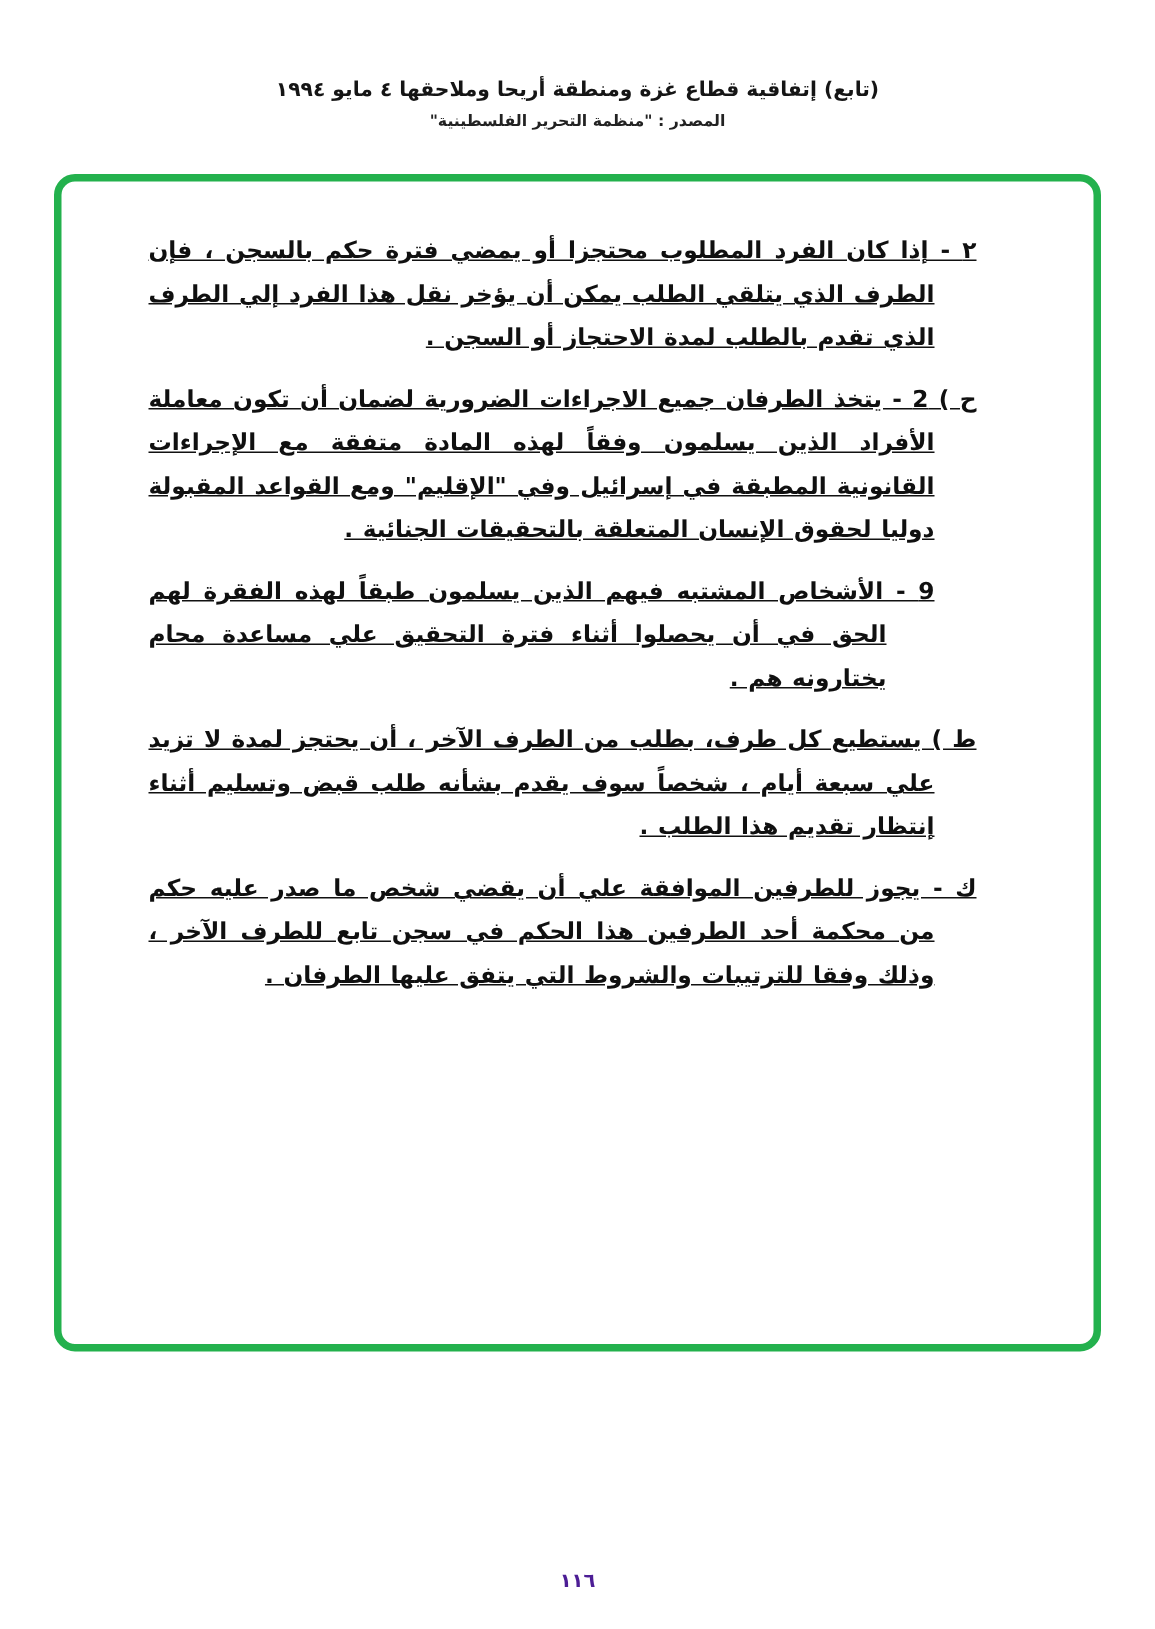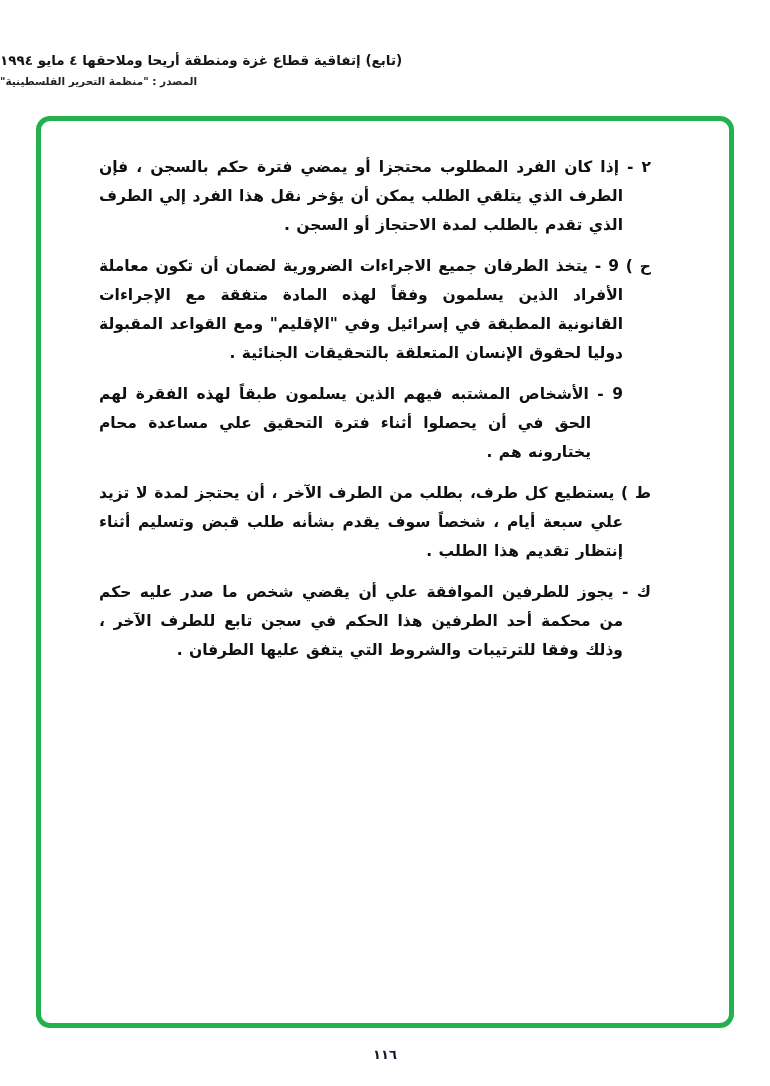--- a/index.html
+++ b/index.html
@@ -15,45 +15,46 @@
     background: #ffffff;
     direction: rtl;
     overflow: hidden;
     color: #111111;
   }
   .header {
     position: absolute;
     top: 52px;
     left: 0;
     width: 100%;
-    text-align: left;
+    text-align: center;
   }
   .header-title {
     font-size: 13.5px;
     font-weight: 700;
     letter-spacing: 0.2px;
     color: #151515;
   }
   .header-source {
     margin-top: 7px;
     font-size: 10.5px;
     font-weight: 700;
     color: #222222;
   }
   .content-box {
     position: absolute;
     top: 116px;
     left: 36px;
     width: 698px;
-    height: 912px;
+    height: 785px;
     box-sizing: border-box;
     border: 5px solid #4d7c0f;
     border-radius: 14px;
     padding: 32px 78px 0 58px;
     background: #ffffff;
+    text-decoration: underline;
   }
   .paragraphs {
     direction: rtl;
   }
   .para {
     margin: 0 0 12px 0;
     font-size: 15.5px;
     font-weight: 700;
     line-height: 29px;
     text-align: justify;
@@ -67,37 +68,37 @@
     text-indent: -32px;
   }
   .page-number {
     position: absolute;
     bottom: 24px;
     left: 0;
     width: 100%;
     text-align: center;
     font-size: 13px;
     font-weight: 700;
-    color: #0f172a;
+    color: #4c1d95;
   }
 </style>
 </head>
 <body>
 
 <div class="page">
 
   <div class="header">
     <div class="header-title">(تابع) إتفاقية قطاع غزة ومنطقة أريحا وملاحقها ٤ مايو ١٩٩٤</div>
     <div class="header-source">المصدر :  "منظمة التحرير الفلسطينية"</div>
   </div>
 
   <div class="content-box" style="border-color: rgb(35, 177, 77);">
     <div class="paragraphs" id="paragraphs">
         <p class="para indent-0">٢ - إذا كان الفرد المطلوب محتجزا أو يمضي فترة حكم بالسجن ، فإن الطرف الذي يتلقي الطلب يمكن أن يؤخر نقل هذا الفرد إلي الطرف الذي تقدم بالطلب لمدة الاحتجاز أو السجن .</p>
-        <p class="para indent-0">ح ) 9 - يتخذ الطرفان جميع الاجراءات الضرورية لضمان أن تكون معاملة الأفراد الذين يسلمون وفقاً لهذه المادة متفقة مع الإجراءات القانونية المطبقة في إسرائيل وفي "الإقليم" ومع القواعد المقبولة دوليا لحقوق الإنسان المتعلقة بالتحقيقات الجنائية .</p>
+        <p class="para indent-0">ح ) 2 - يتخذ الطرفان جميع الاجراءات الضرورية لضمان أن تكون معاملة الأفراد الذين يسلمون وفقاً لهذه المادة متفقة مع الإجراءات القانونية المطبقة في إسرائيل وفي "الإقليم" ومع القواعد المقبولة دوليا لحقوق الإنسان المتعلقة بالتحقيقات الجنائية .</p>
         <p class="para indent-1">9 - الأشخاص المشتبه فيهم الذين يسلمون طبقاً لهذه الفقرة لهم الحق في أن يحصلوا أثناء فترة التحقيق علي مساعدة محام يختارونه هم .</p>
         <p class="para indent-0">ط ) يستطيع كل طرف، بطلب من الطرف الآخر ، أن يحتجز لمدة لا تزيد علي سبعة أيام ، شخصاً سوف يقدم بشأنه طلب قبض وتسليم أثناء إنتظار تقديم هذا الطلب .</p>
         <p class="para indent-0">ك - يجوز للطرفين الموافقة علي أن يقضي شخص ما صدر عليه حكم من محكمة أحد الطرفين هذا الحكم في سجن تابع للطرف الآخر ، وذلك وفقا للترتيبات والشروط التي يتفق عليها الطرفان .</p>
       </div>
   </div>
 
   <div class="page-number">١١٦</div>
 
 </div>
 

